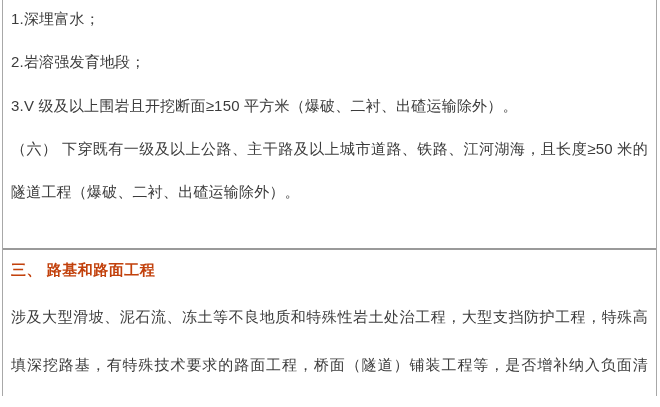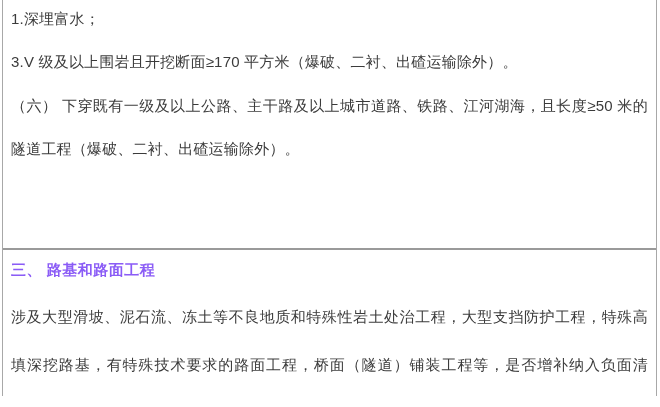--- a/index.html
+++ b/index.html
@@ -65,23 +65,24 @@
   }
 </style>
 </head>
 <body>
 
 <div class="page" style="color: rgb(59, 59, 59);">
   <div class="doc-table" style="border-color: rgb(168, 168, 168);">
 
     <div class="cell cell-tunnel" style="border-bottom-color: rgb(154, 154, 154);">
       <p>1.深埋富水；</p>
-      <p>3.V 级及以上围岩且开挖断面≥170 平方米（爆破、二衬、出碴运输除外）。</p>
+      <p>2.岩溶强发育地段；</p>
+      <p>3.V 级及以上围岩且开挖断面≥150 平方米（爆破、二衬、出碴运输除外）。</p>
       <p>（六） 下穿既有一级及以上公路、主干路及以上城市道路、铁路、江河湖海，且长度≥50 米的隧道工程（爆破、二衬、出碴运输除外）。</p>
     </div>
 
     <div class="cell cell-roadbed">
-      <p class="section-heading" style="color: #8b5cf6;">三、 路基和路面工程</p>
+      <p class="section-heading" style="color: #c2410c;">三、 路基和路面工程</p>
       <p class="section-body">涉及大型滑坡、泥石流、冻土等不良地质和特殊性岩土处治工程，大型支挡防护工程，特殊高填深挖路基，有特殊技术要求的路面工程，桥面（隧道）铺装工程等，是否增补纳入负面清单，由省级交通运输主管部门根据本行政区域内公路工程建设实际情况自行确定。</p>
     </div>
 
   </div>
 </div>
 
 </body></html>

